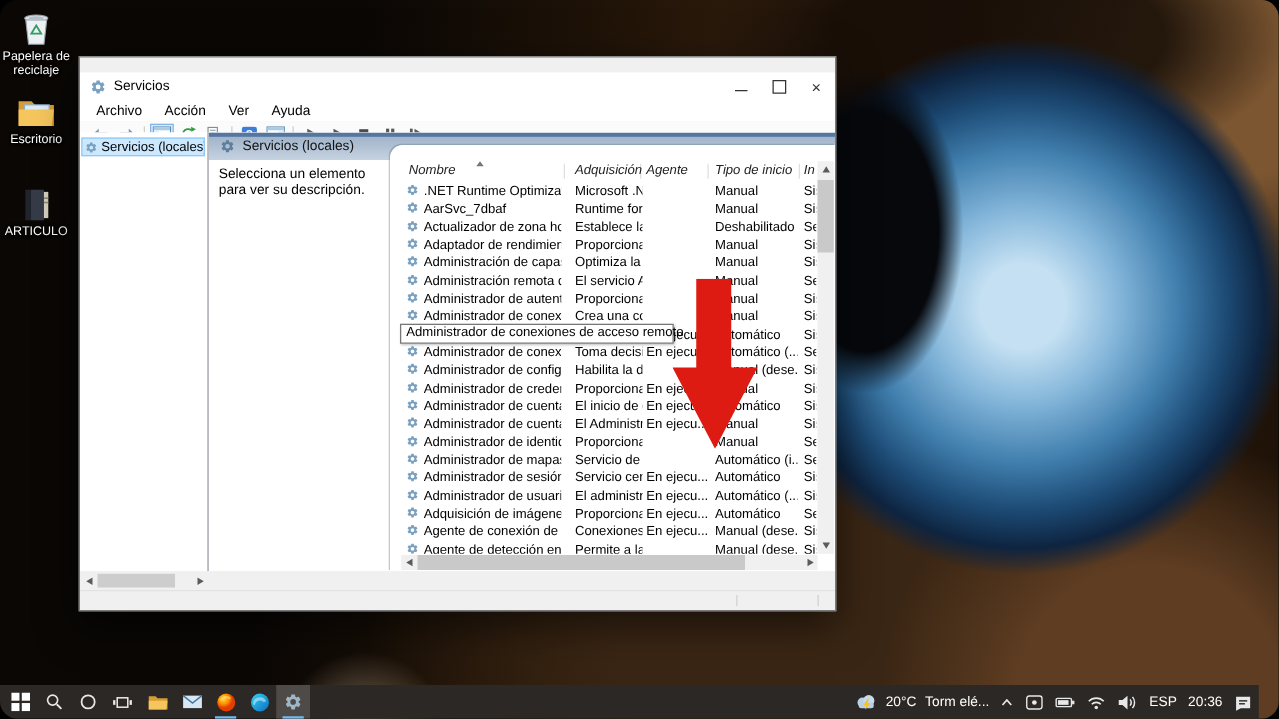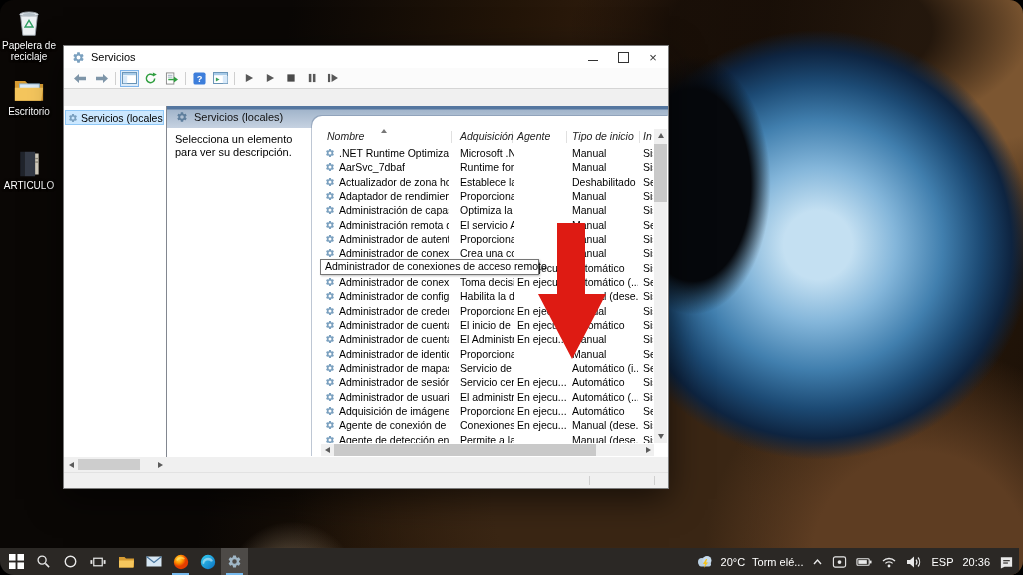--- a/index.html
+++ b/index.html
@@ -16,21 +16,21 @@
       radial-gradient(circle 270px at 920px 560px, #5e3d22 0 40%, rgba(94,61,34,0) 80%),
       radial-gradient(circle 420px at 620px 500px, #3a2614 0 30%, rgba(58,38,20,0) 78%),
       linear-gradient(100deg,#0a0705 0 26%,#231508 46%,#372110 62%,#1c1107 100%);}
   
   .desk-icon{position:absolute;width:64px;text-align:center;color:#fff;font-size:10px;
     line-height:11px;text-shadow:0 1px 2px #000,0 0 3px #000;cursor:default;}
   .desk-icon .ic{height:32px;display:flex;align-items:flex-end;justify-content:center;margin-bottom:2px;}
   
   #win{position:absolute;left:63px;top:45px;width:604px;height:442px;background:#f0f0f0;
     border:1px solid #7b7b7b;box-shadow:0 10px 32px rgba(0,0,0,.6);font-size:11px;}
-  .titlebar{height:22px;background:#fff;display:flex;align-items:center;}
+  .titlebar{height:22px;background:#fff;display:flex;align-items:center;margin-top:12px;}
   .titlebar .tico{margin-left:8px;display:flex;}
   .titlebar .ttext{margin-left:6px;font-size:11px;}
   .wcontrols{margin-left:auto;display:flex;height:100%;}
   .wbtn{width:30px;display:flex;align-items:center;justify-content:center;color:#333;}
   .min-glyph{width:10px;border-bottom:1px solid #333;height:1px;margin-top:6px;}
   .max-glyph{width:9px;height:9px;border:1px solid #333;}
   .close-glyph{font-size:13px;line-height:13px;}
   .menubar{height:17px;background:#fff;display:flex;align-items:center;padding-left:4px;}
   .menu-item{padding:0 9px;font-size:11px;}
   .toolbar{height:20px;background:#fbfbfb;border-bottom:1px solid #d5d5d5;display:flex;align-items:center;padding-left:6px;}
@@ -84,21 +84,21 @@
   .ththumb{position:absolute;left:13px;top:1px;width:62px;height:11px;background:#cdcdcd;}
   .tabs{position:absolute;left:104px;top:0;right:0;height:15px;display:flex;padding-left:4px;}
   .tab{position:relative;height:15px;line-height:15px;font-size:10.5px;padding:0 14px;color:#000;}
   .tab.active{background:#fff;clip-path:polygon(0 0,100% 0,calc(100% - 5px) 100%,5px 100%);}
   .tab .sl,.tab .sr{position:absolute;top:0px;width:1px;height:15px;background:#8a8a8a;}
   .tab .sl{left:3px;transform:rotate(18deg);}
   .tab .sr{right:3px;transform:rotate(-18deg);}
   .statusbar{position:absolute;left:0;right:0;bottom:0;height:15px;background:#f0f0f0;border-top:1px solid #e2e2e2;}
   .st-notch{position:absolute;top:3px;width:1px;height:9px;background:#cfcfcf;}
   
-  #taskbar{position:absolute;left:0;right:4px;bottom:0;height:27px;background:#2b2825;display:flex;align-items:center;z-index:20;}
+  #taskbar{position:absolute;left:0;right:16px;bottom:0;height:27px;background:#2b2825;display:flex;align-items:center;z-index:20;}
   .tb-apps{display:flex;height:100%;align-items:center;}
   .app{width:27px;height:27px;display:flex;align-items:center;justify-content:center;position:relative;}
   .app.running::after{content:"";position:absolute;left:5px;right:5px;bottom:0;height:2px;background:#76b9ed;}
   .app.active{background:#4d4a47;}
   .tb-right{margin-left:auto;display:flex;align-items:center;color:#fff;font-size:11px;height:100%;}
   .tb-right .seg{display:flex;align-items:center;margin-right:9px;white-space:nowrap;}
   .tray-ic{display:flex;align-items:center;justify-content:center;margin-right:9px;}
 </style>
 </head>
 <body>
@@ -153,20 +153,26 @@
             <span class="min-glyph"></span>
           </div>
         <div class="wbtn">
             <span class="max-glyph"></span>
           </div>
         <div class="wbtn">
             <span class="close-glyph">×</span>
           </div>
       </div>
     </div>
+    <div class="menubar">
+        <span class="menu-item">Archivo</span>
+        <span class="menu-item">Acción</span>
+        <span class="menu-item">Ver</span>
+        <span class="menu-item">Ayuda</span>
+      </div>
     <div class="toolbar">
         <span class="tb-btn">
           <svg width="13" height="11" viewBox="0 0 13 11">
             <polygon points="0,5.5 5,1 5,3.7 12,3.7 12,7.3 5,7.3 5,10" fill="#7e95a8"></polygon>
           </svg>
         </span>
         <span class="tb-btn">
           <svg width="13" height="11" viewBox="0 0 13 11">
             <polygon points="13,5.5 8,1 8,3.7 1,3.7 1,7.3 8,7.3 8,10" fill="#7e95a8"></polygon>
           </svg>

